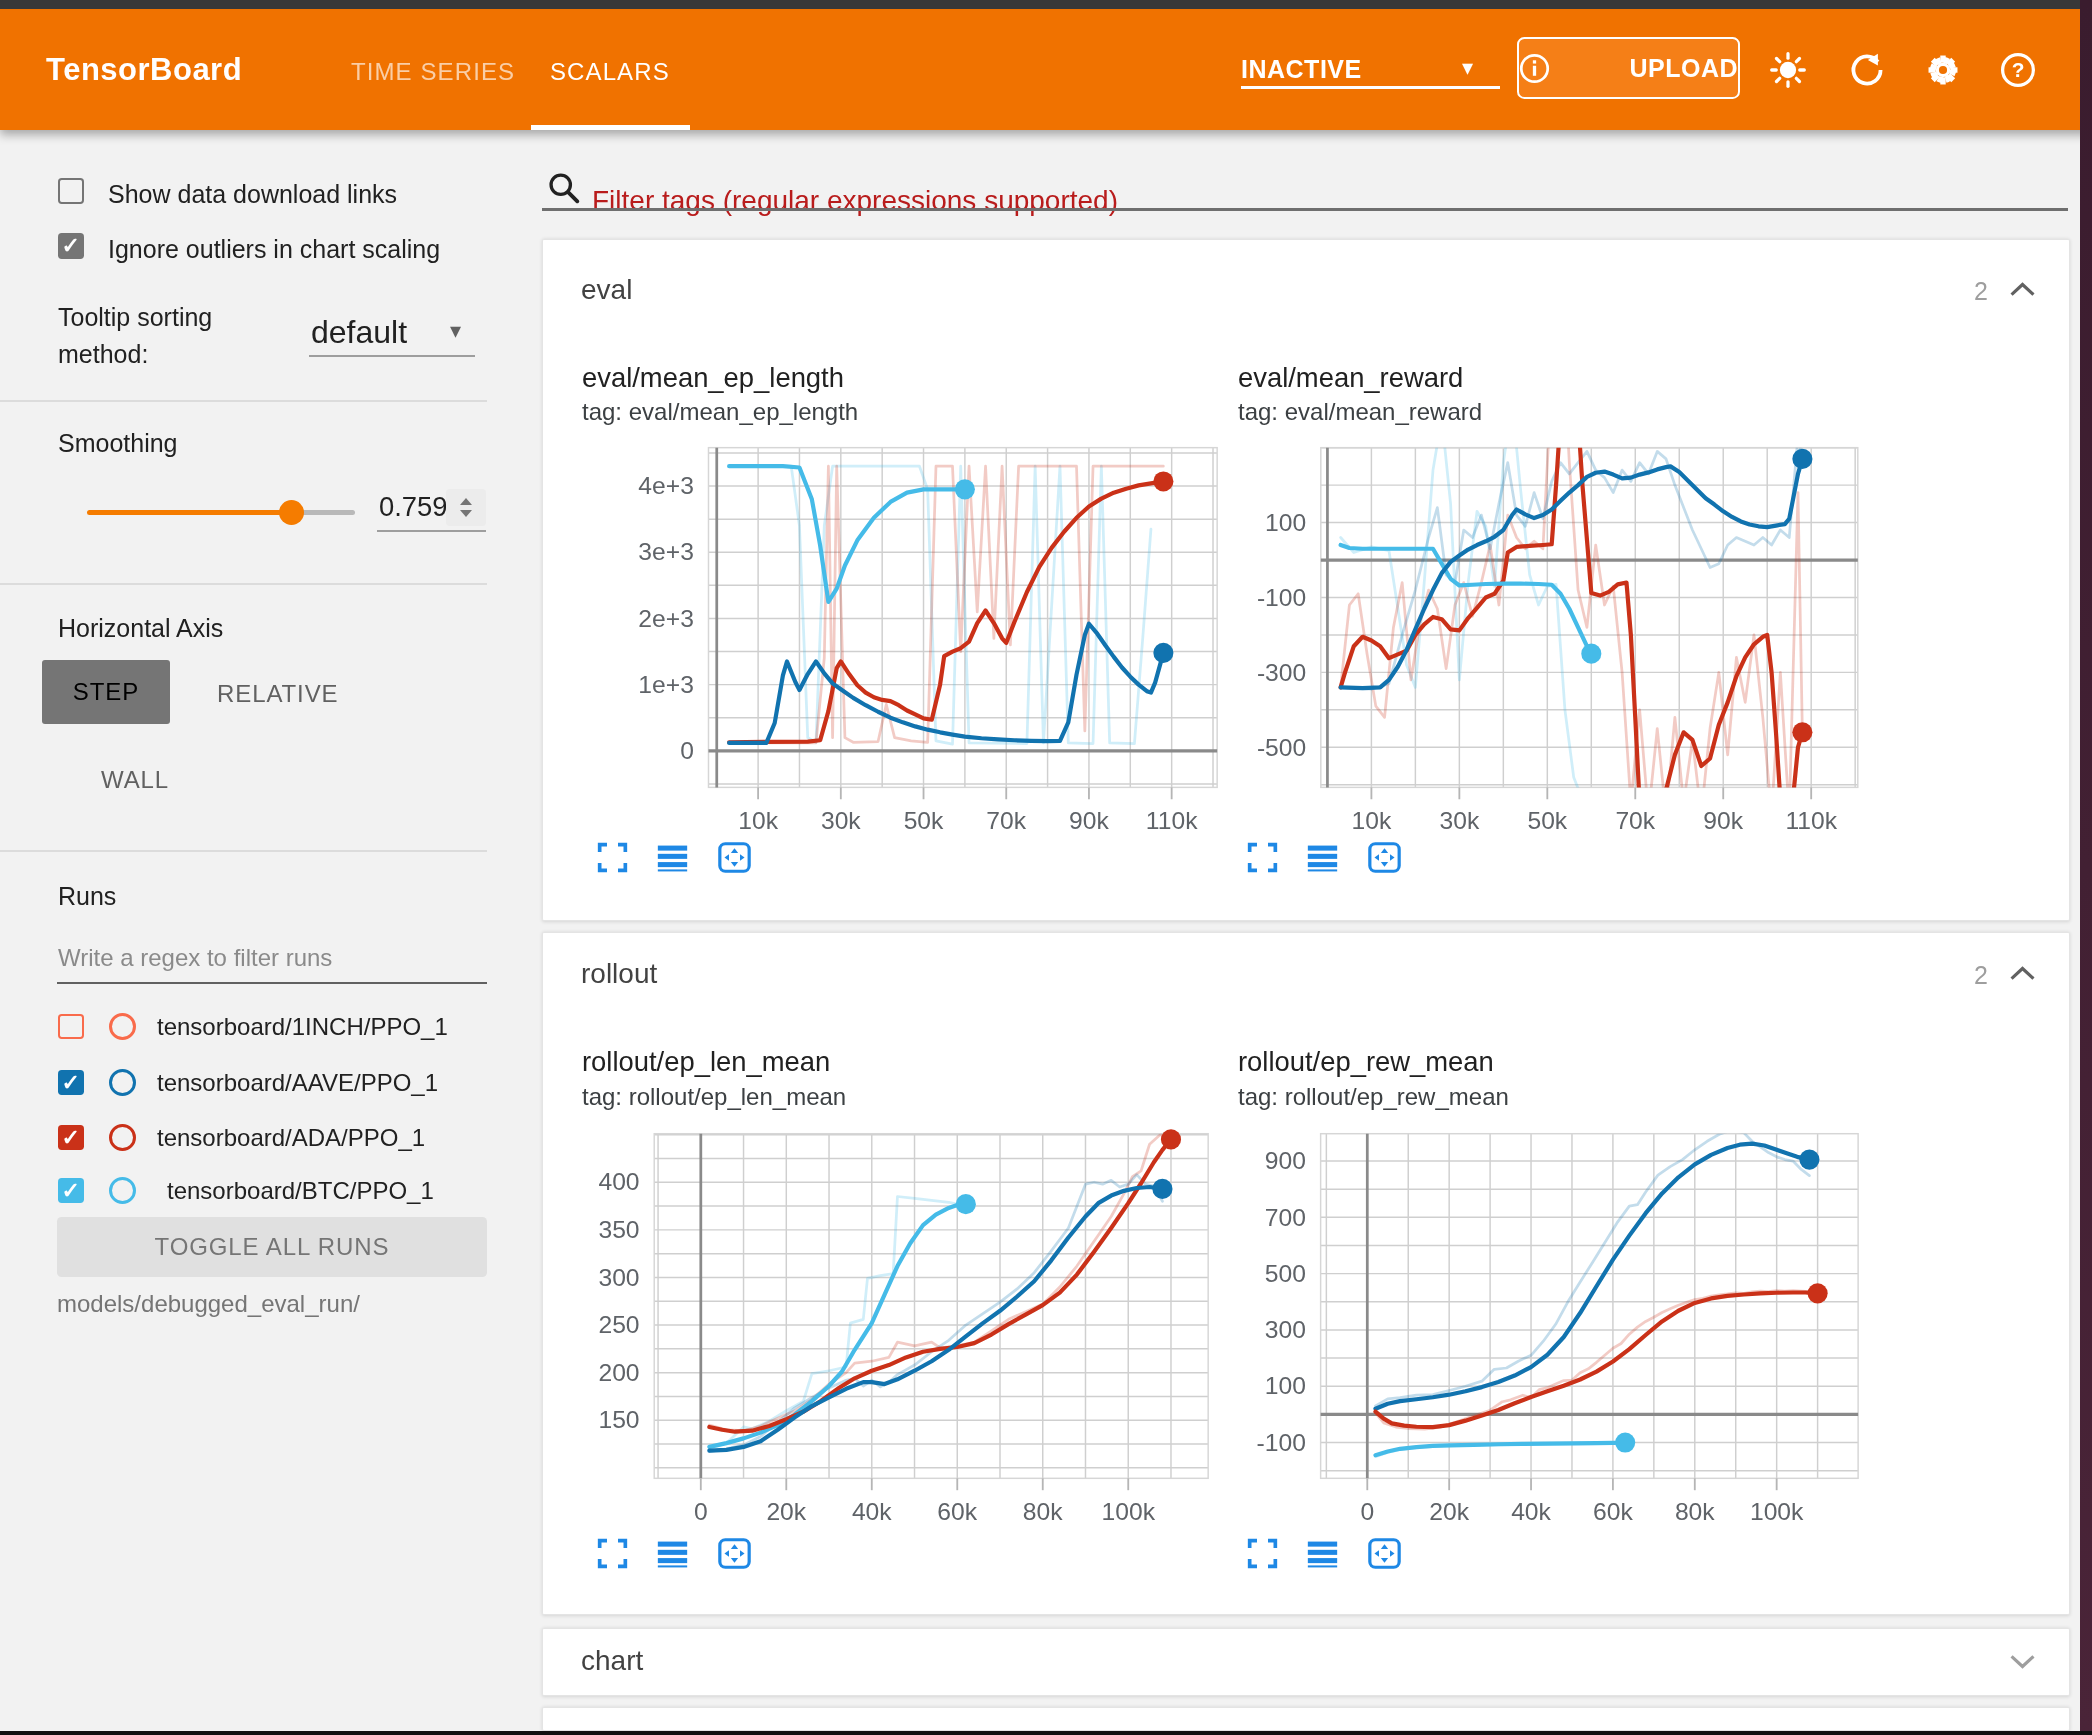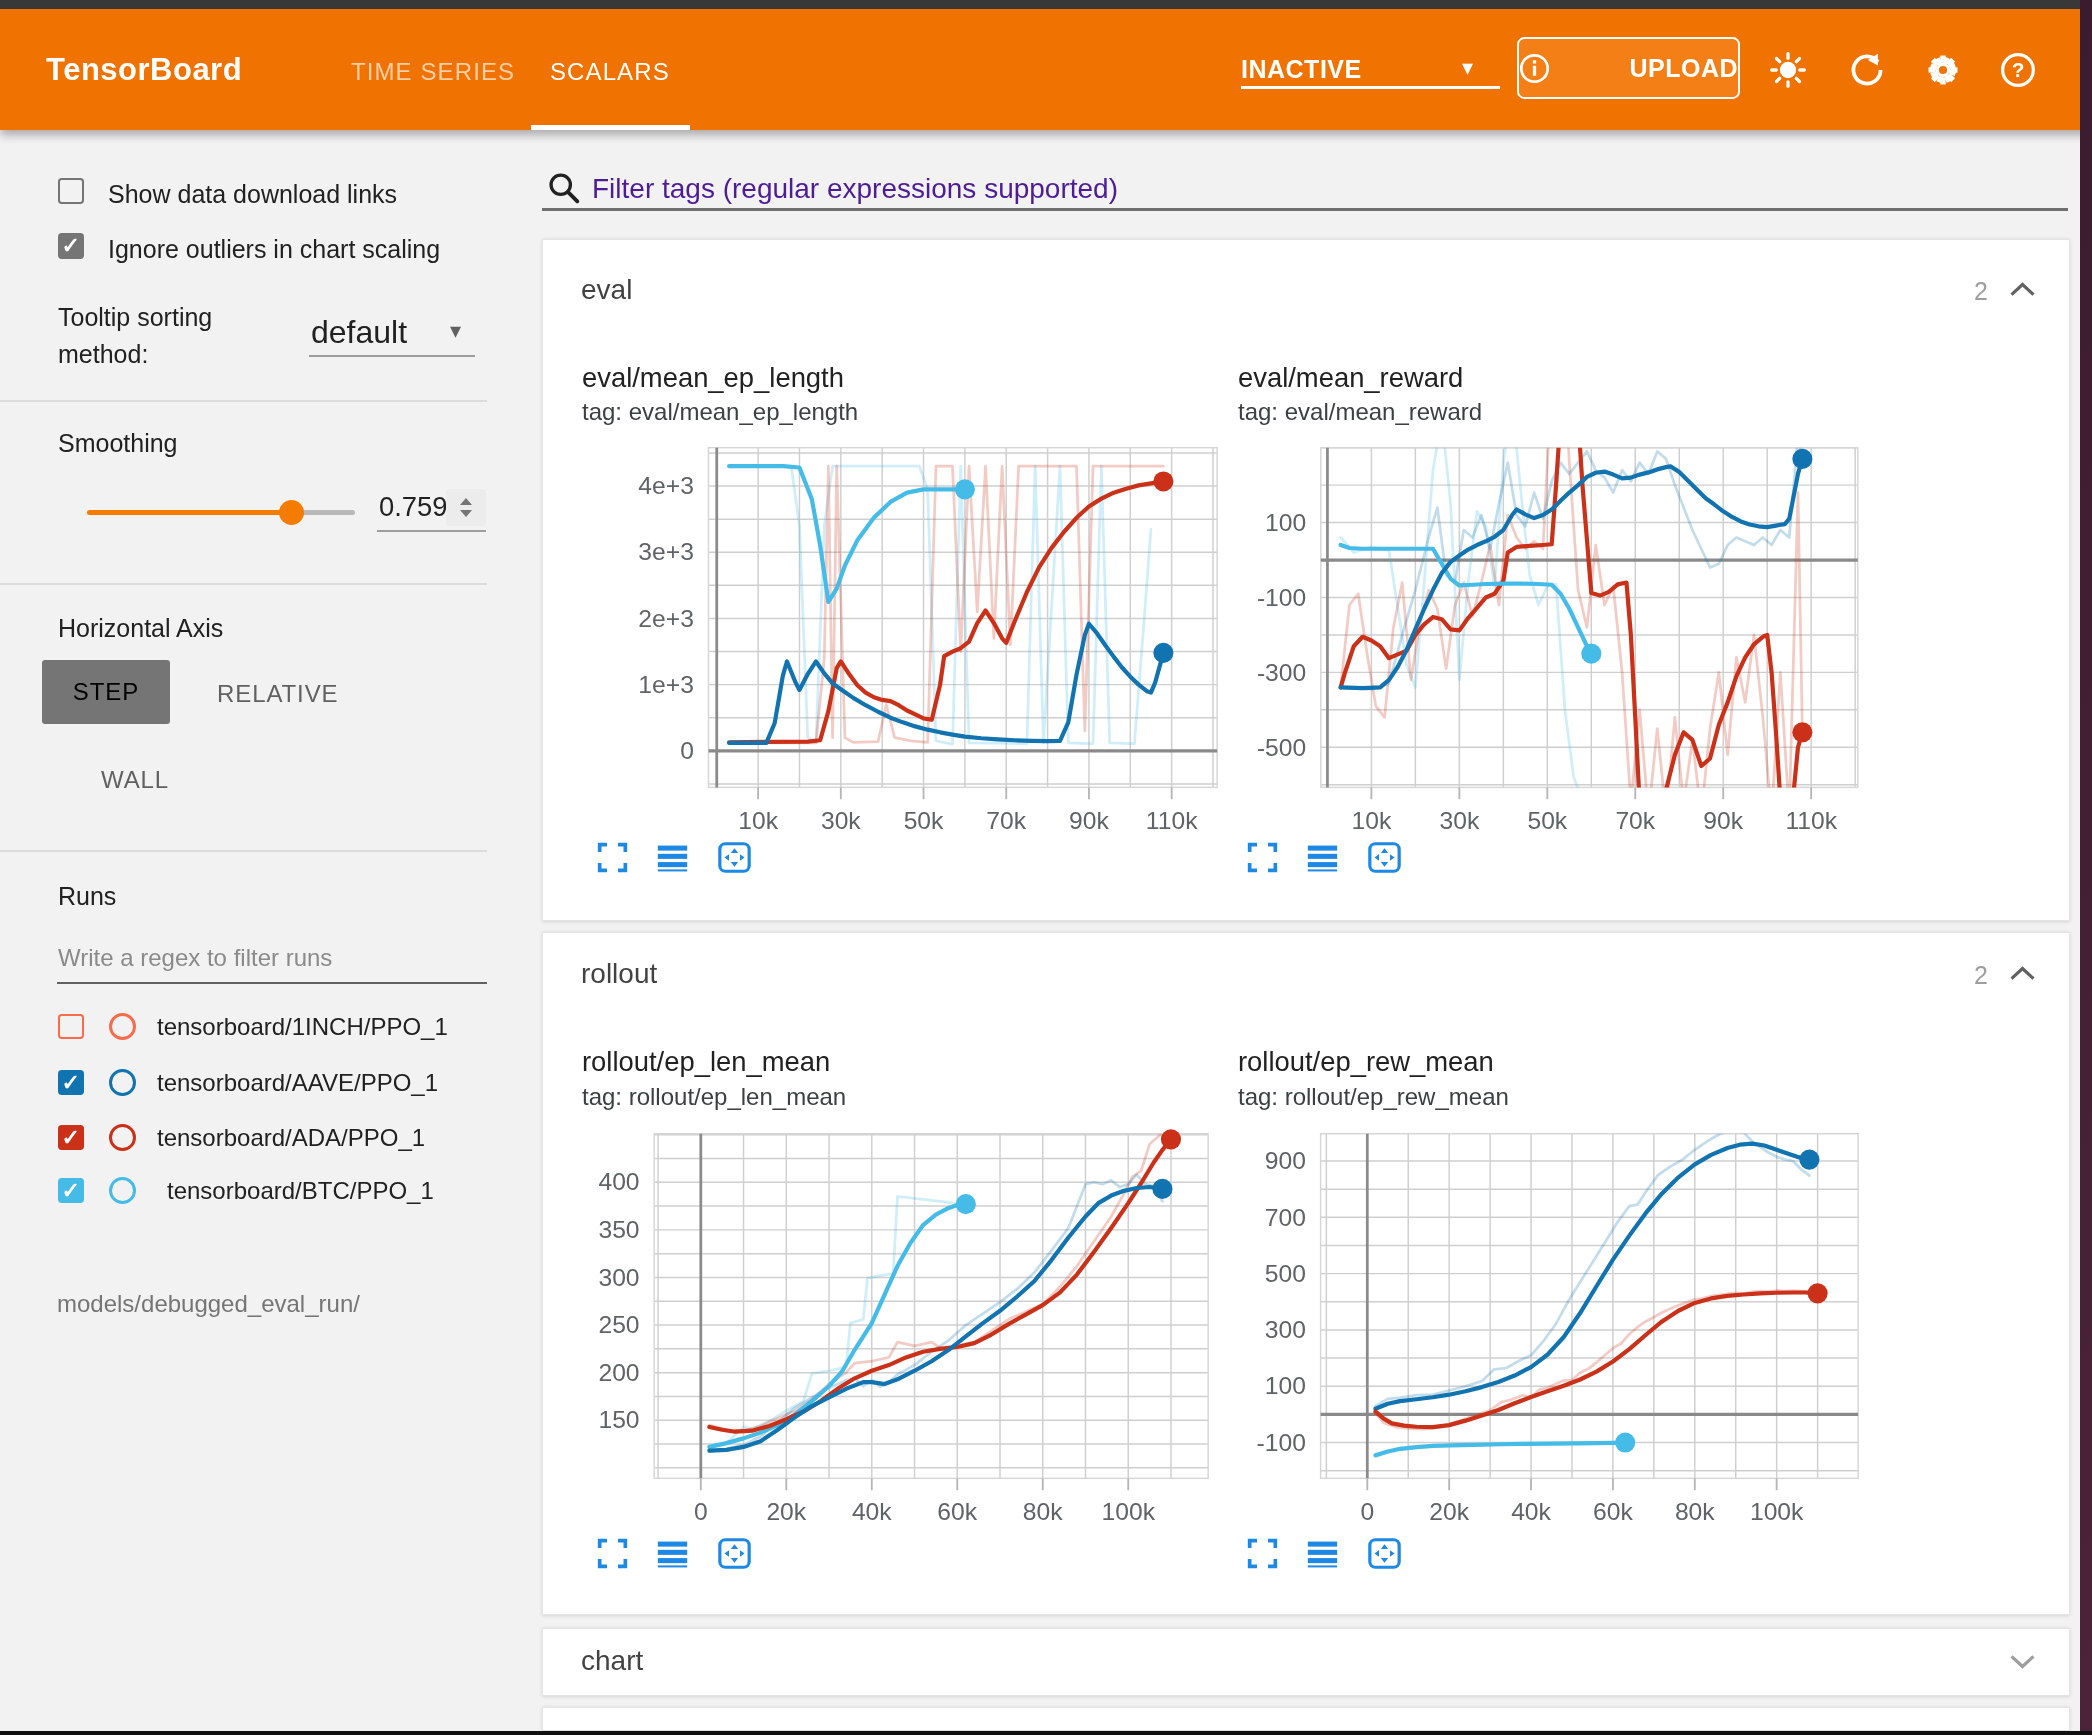--- a/index.html
+++ b/index.html
@@ -169,29 +169,30 @@
   <div class="abs run-row" style="left:58px;top:1119px;">
     <span class="checkbox cb-ck" style="background:#ca3118">✓</span>
     <span class="run-circle" style="margin-left:25px;border:3.7px solid #ca3118"></span>
     <span style="margin-left:21px;font-size:24px">tensorboard/ADA/PPO_1</span>
   </div>
   <div class="abs run-row" style="left:58px;top:1172px;">
     <span class="checkbox cb-ck" style="background:#45bbe8">✓</span>
     <span class="run-circle" style="margin-left:25px;border:3.7px solid #45bbe8"></span>
     <span style="margin-left:31px;font-size:24px">tensorboard/BTC/PPO_1</span>
   </div>
+  <div class="abs toggle-btn">TOGGLE ALL RUNS</div>
   <div class="abs" style="left:57px;top:1290px;font-size:24px;color:#757575">models/debugged_eval_run/</div>
 
   <span class="abs" style="left:546px;top:170px">
     <svg width="35" height="35" viewBox="0 0 38 38">
         <circle cx="16" cy="16" r="10.5" fill="none" stroke="#212121" stroke-width="3.6"></circle>
         <line x1="24" y1="24" x2="34" y2="34" stroke="#212121" stroke-width="4.2" stroke-linecap="round"></line>
       </svg>
   </span>
-  <div class="abs ph" style="left:592px;top:173px;font-size:28px;color:#4c1d95">Filter tags (regular expressions supported)</div>
+  <div class="abs ph" style="left:592px;top:185px;font-size:28px;color:#b91c1c">Filter tags (regular expressions supported)</div>
   <div class="abs" style="left:542px;top:208px;width:1526px;height:2.7px;background:#6f6f6f"></div>
 
   <div class="abs card" style="top:239px;height:682px"></div>
   <div class="abs card" style="top:932px;height:683px"></div>
   <div class="abs card" style="top:1628px;height:68px"></div>
   <div class="abs card" style="top:1707px;height:24px"></div>
 
   <div class="abs section-title" style="left:581px;top:274px">eval</div>
   <div class="abs section-count" style="left:1974px;top:277px">2</div>
   <span class="abs" style="left:2007px;top:279px">

